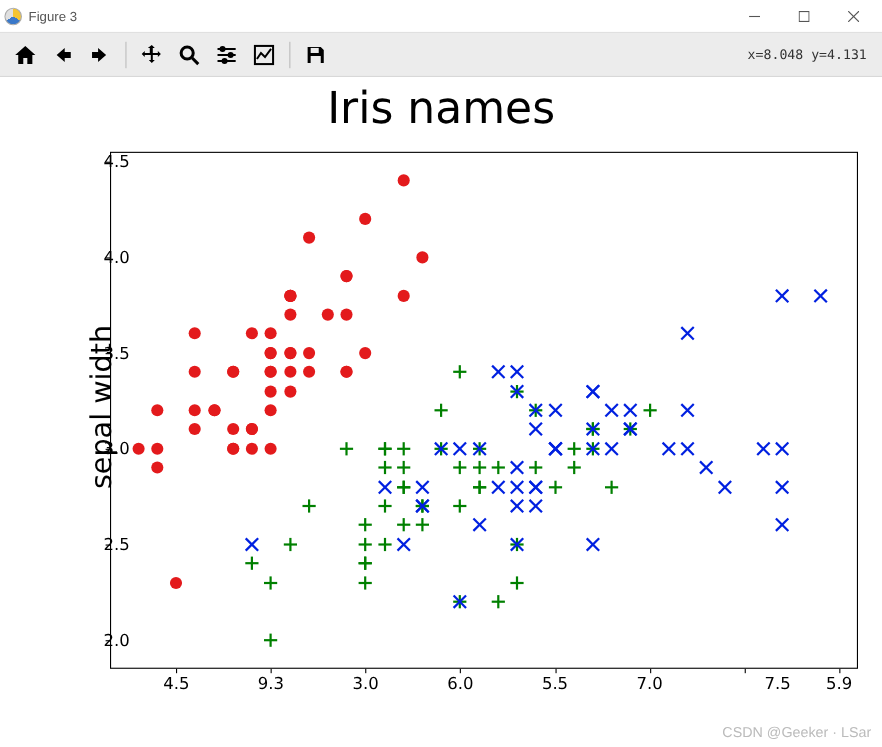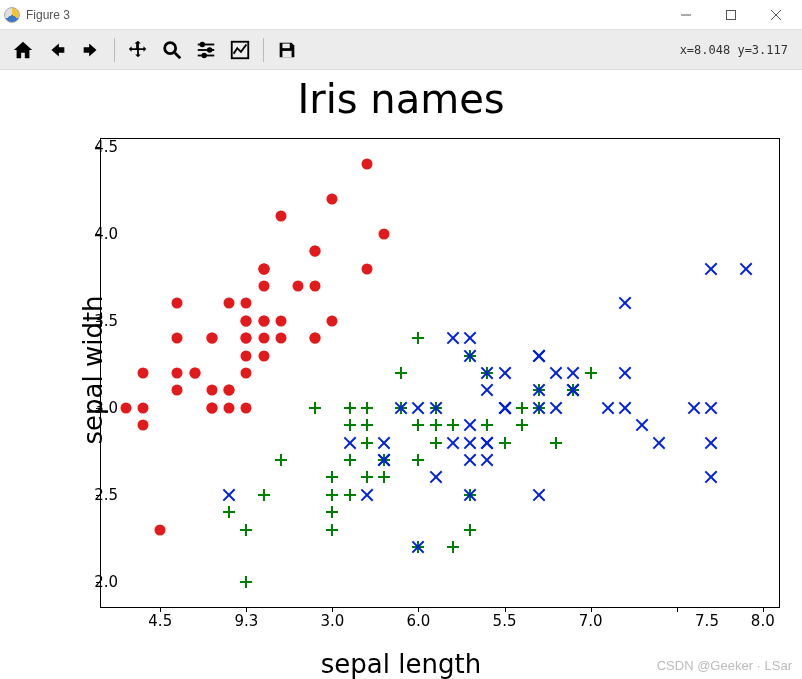--- a/index.html
+++ b/index.html
@@ -255,27 +255,26 @@
       </svg>
   </div>
   <div class="tsep"></div>
   <div class="tbtn">
     <svg width="22" height="22" viewBox="0 0 24 24">
         <path fill="#000" d="M4 4h13l3 3v13H4z"></path>
         <rect x="7" y="5" width="8" height="5" fill="#ececec"></rect>
         <rect x="7" y="13" width="10" height="7" fill="#ececec"></rect>
       </svg>
   </div>
-  <div class="coords">x=8.048 y=3.117</div>
+  <div class="coords">x=8.048 y=4.131</div>
 </div>
 
 <div class="chart-area">
   <div class="chart-title">Iris names</div>
   <div class="ylabel">sepal width</div>
-  <div class="xlabel">sepal length</div>
   <div class="plot-box" id="plot-box"></div>
   <div id="ticks">
       <div class="tick-y" style="top: 511.889px;">2.0</div>
       <div class="tickmark-y" style="top: 511.889px;"></div>
       <div class="tick-y" style="top: 424.852px;">2.5</div>
       <div class="tickmark-y" style="top: 424.852px;"></div>
       <div class="tick-y" style="top: 337.815px;">3.0</div>
       <div class="tickmark-y" style="top: 337.815px;"></div>
       <div class="tick-y" style="top: 250.778px;">3.5</div>
       <div class="tickmark-y" style="top: 250.778px;"></div>
@@ -290,21 +289,21 @@
       <div class="tick-x" style="left: 332.405px;">3.0</div>
       <div class="tickmark-x" style="left: 332.405px;"></div>
       <div class="tick-x" style="left: 418.481px;">6.0</div>
       <div class="tickmark-x" style="left: 418.481px;"></div>
       <div class="tick-x" style="left: 504.557px;">5.5</div>
       <div class="tickmark-x" style="left: 504.557px;"></div>
       <div class="tick-x" style="left: 590.633px;">7.0</div>
       <div class="tickmark-x" style="left: 590.633px;"></div>
       <div class="tick-x" style="left: 707px;">7.5</div>
       <div class="tickmark-x" style="left: 676.709px;"></div>
-      <div class="tick-x" style="left: 762.785px;">8.0</div>
+      <div class="tick-x" style="left: 762.785px;">5.9</div>
       <div class="tickmark-x" style="left: 762.785px;"></div>
     </div>
   <div class="watermark">CSDN @Geeker · LSar</div>
 <div class="pt-circle" style="left: 263.544px; top: 250.778px; background: rgb(227, 26, 28);"></div>
     <div class="pt-circle" style="left: 229.114px; top: 337.815px; background: rgb(227, 26, 28);"></div>
     <div class="pt-circle" style="left: 194.684px; top: 303px; background: rgb(227, 26, 28);"></div>
     <div class="pt-circle" style="left: 177.468px; top: 320.407px; background: rgb(227, 26, 28);"></div>
     <div class="pt-circle" style="left: 246.329px; top: 233.37px; background: rgb(227, 26, 28);"></div>
     <div class="pt-circle" style="left: 315.19px; top: 181.148px; background: rgb(227, 26, 28);"></div>
     <div class="pt-circle" style="left: 177.468px; top: 268.185px; background: rgb(227, 26, 28);"></div>

